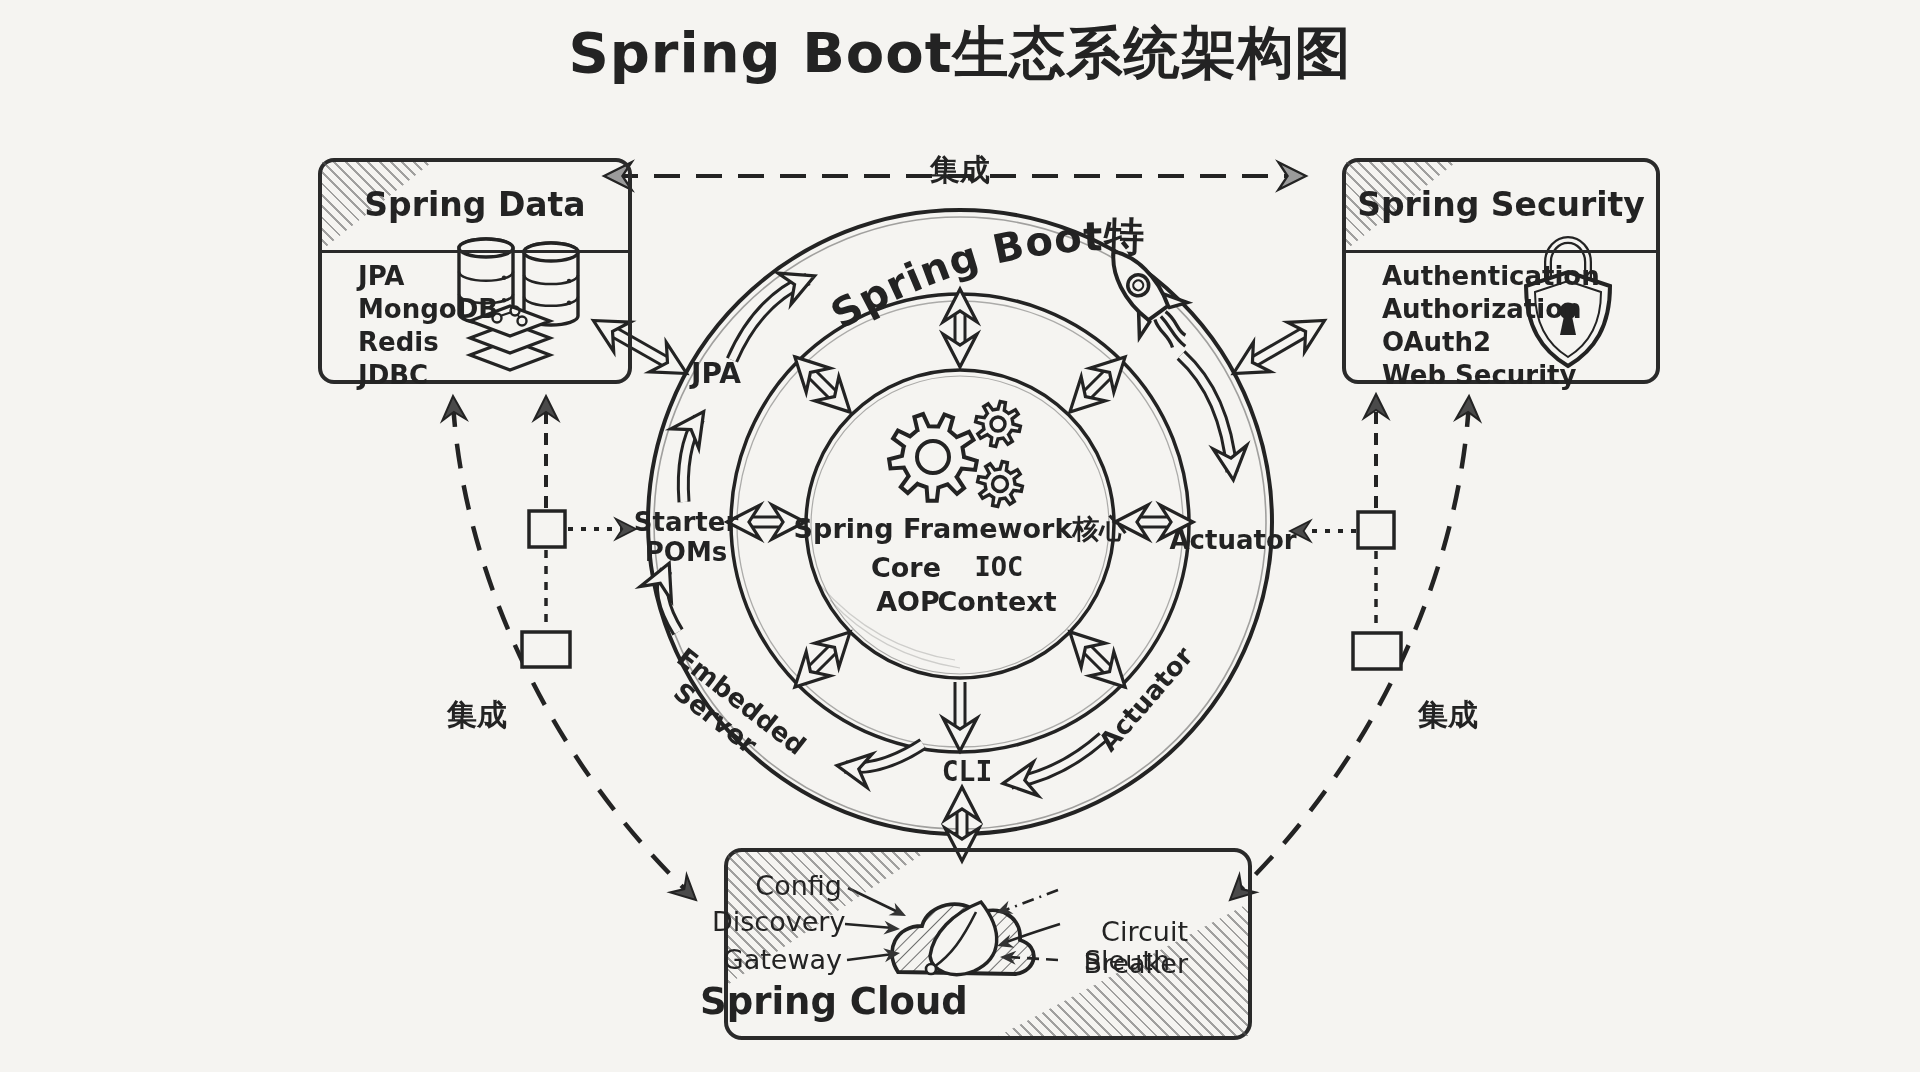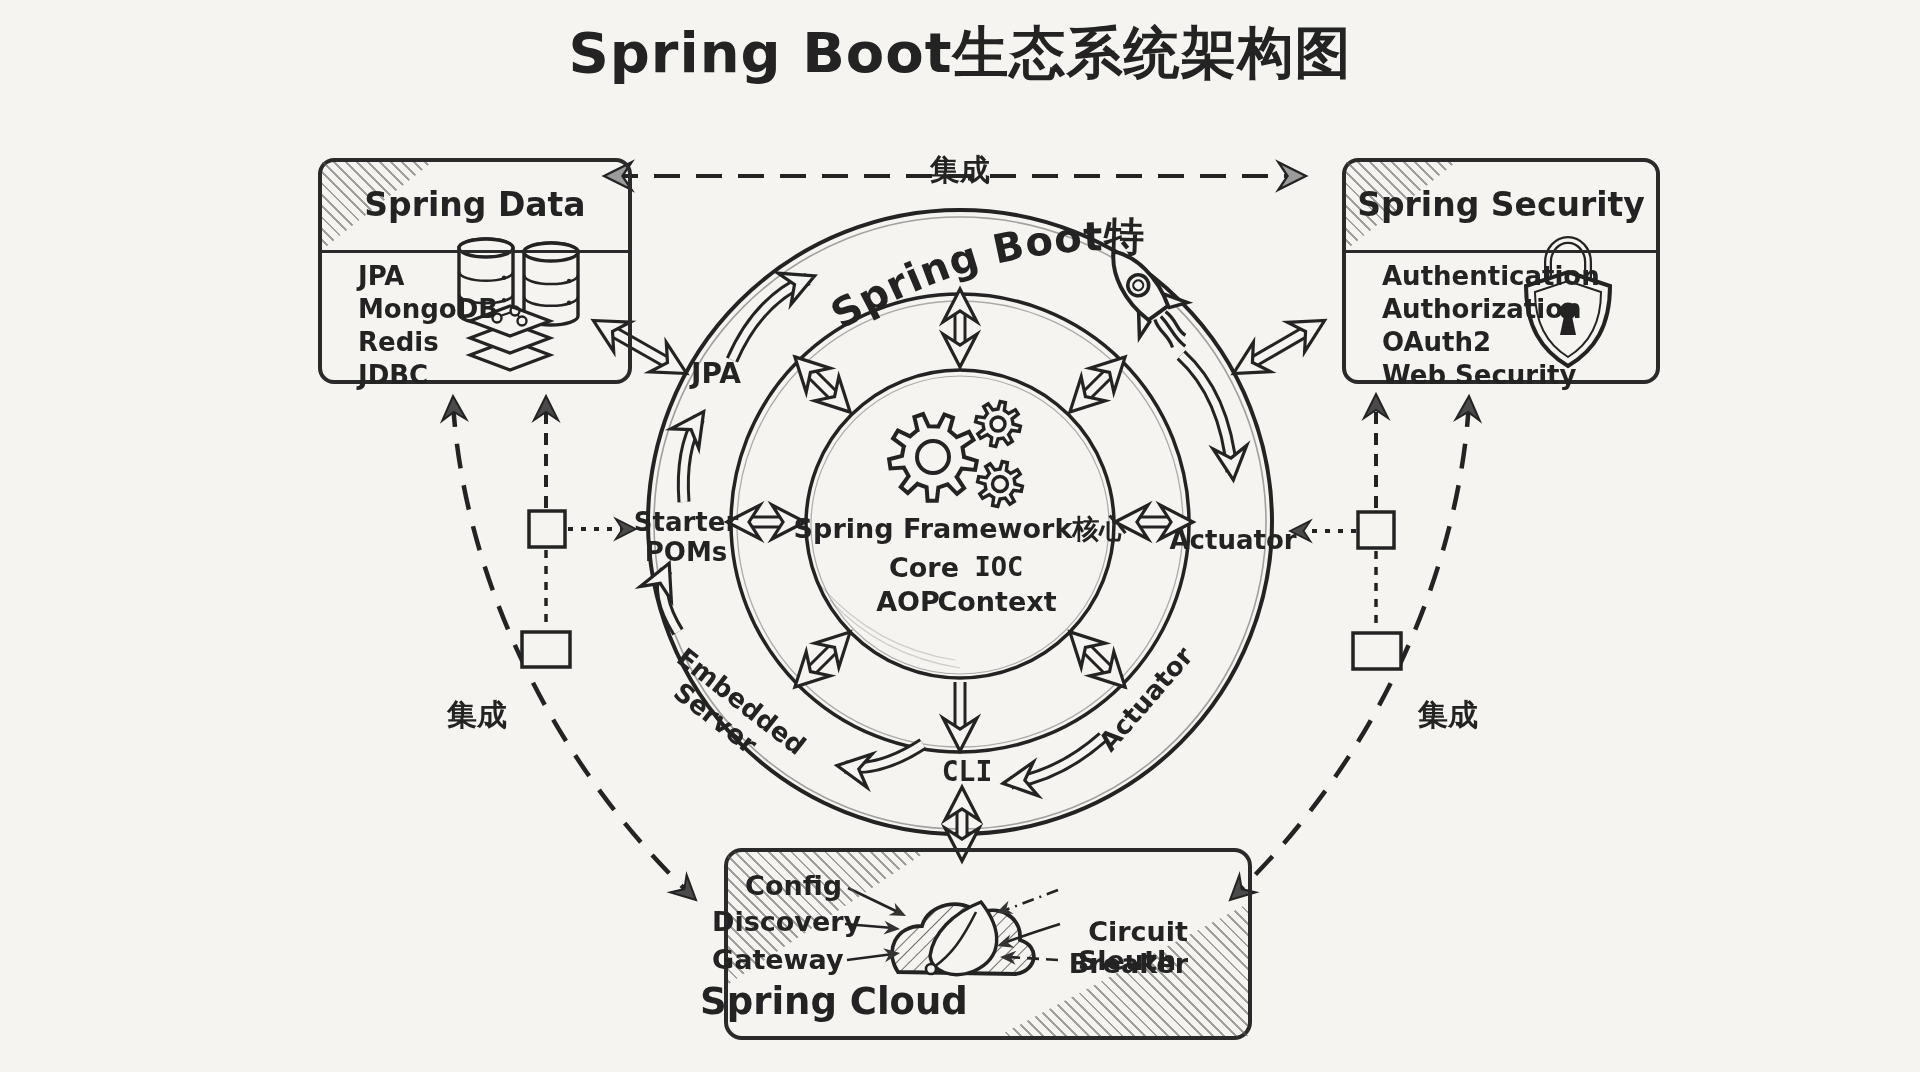--- a/index.html
+++ b/index.html
@@ -32,29 +32,29 @@
   #feat-jpa{left:716px;top:373px;font-size:28px;}
   #feat-starter{left:686px;top:537px;width:116px;}
   #feat-actuator-r{left:1233px;top:540px;}
   #feat-embedded{left:724px;top:707px;width:134px;transform:translate(-50%,-50%) rotate(38deg);line-height:29px;}
   #feat-cli{left:967px;top:771px;font-size:28px;}
   #feat-actuator-b{left:1146px;top:699px;transform:translate(-50%,-50%) rotate(-49deg);}
   .mono{font-family:"DejaVu Sans Mono",monospace;font-weight:bold;}
   
   #core-title{left:960px;top:529px;font-size:27px;font-weight:bold;white-space:nowrap;}
   .core-item{font-size:27px;font-weight:600;}
-  #core-0{left:906px;top:567px;margin-left:18px;}
+  #core-0{left:906px;top:567px;}
   #core-1{left:999px;top:566px;}
   #core-2{left:908px;top:601px;}
   #core-3{left:997px;top:601px;}
   
   #spring-cloud-box{left:700px;top:848px;width:520px;height:184px;border-radius:18px;}
   #sc-hatch-tl{position:absolute;left:0;top:0;width:100%;height:100%;clip-path:polygon(0 0,38% 0,0 72%);}
   #sc-hatch-br{position:absolute;left:0;top:0;width:100%;height:100%;clip-path:polygon(100% 28%,100% 100%,52% 100%);}
-  .sc-item{font-size:27px;font-weight:700;line-height:32px;}
+  .sc-item{font-size:27px;font-weight:400;line-height:32px;}
   .sc-left{text-align:right;width:130px;}
   #sc-config{left:712px;top:870px;}
   #sc-discovery{left:712px;top:906px;}
   #sc-gateway{left:712px;top:944px;}
   #sc-circuit{left:1066px;top:868px;width:122px;text-align:right;margin-top:48px;}
   #sc-sleuth{left:1066px;top:945px;width:122px;text-align:center;}
   #sc-title{left:700px;top:980px;width:520px;font-size:37px;font-weight:bold;}
   svg{position:absolute;left:0;top:0;}
 </style>
 </head>

